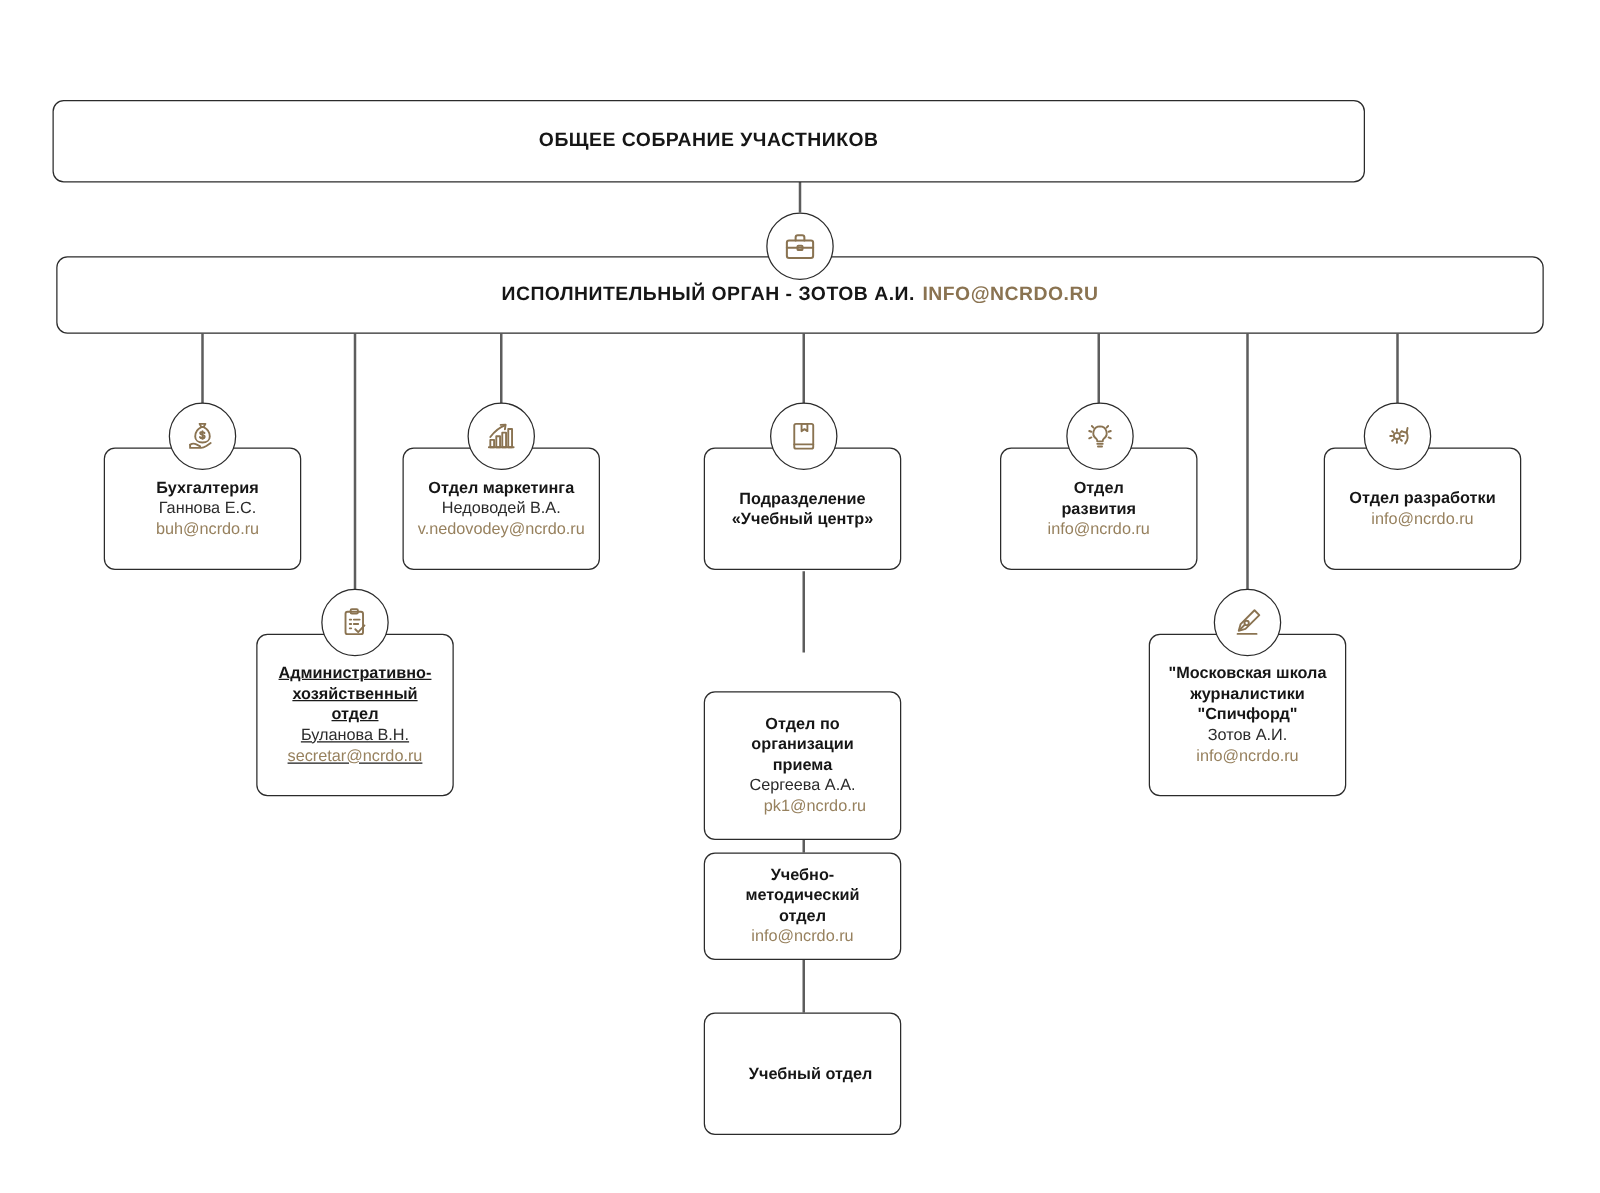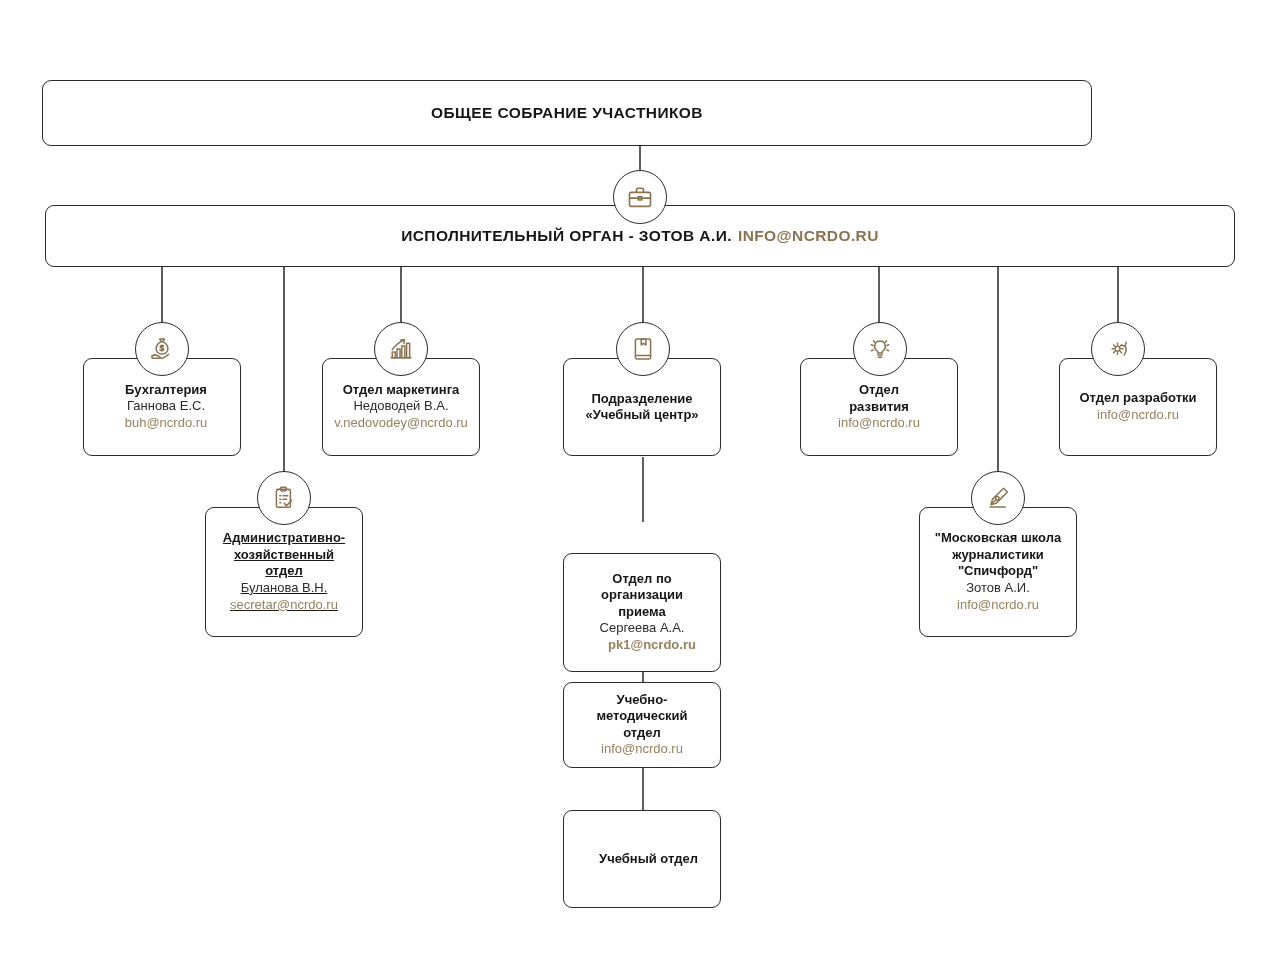--- a/index.html
+++ b/index.html
@@ -72,21 +72,21 @@
     font-size: 13px;
     font-weight: normal;
     line-height: 1.3;
     color: #2b2b2b;
   }
   .node-mail {
     font-size: 13px;
     line-height: 1.3;
     color: #97815e;
   }
-  .node-mail.strong { font-weight: bold; padding-left: 20px; }
+  .node-mail.strong { font-weight: normal; padding-left: 20px; }
   
   .badge {
     position: absolute;
     width: 52px;
     height: 52px;
     border-radius: 50%;
     background: #ffffff;
     border: 1.6px solid #2b2b2b;
     display: flex;
     align-items: center;

